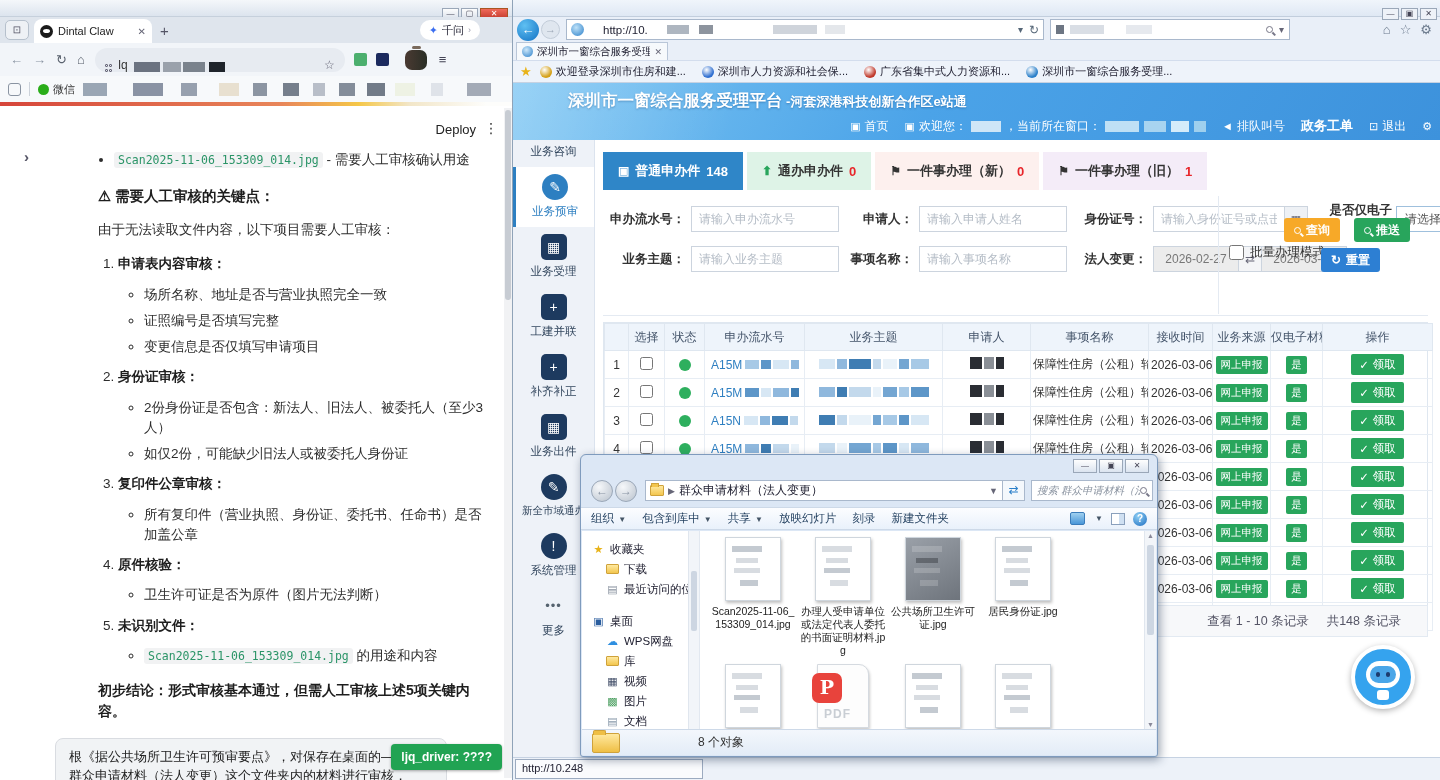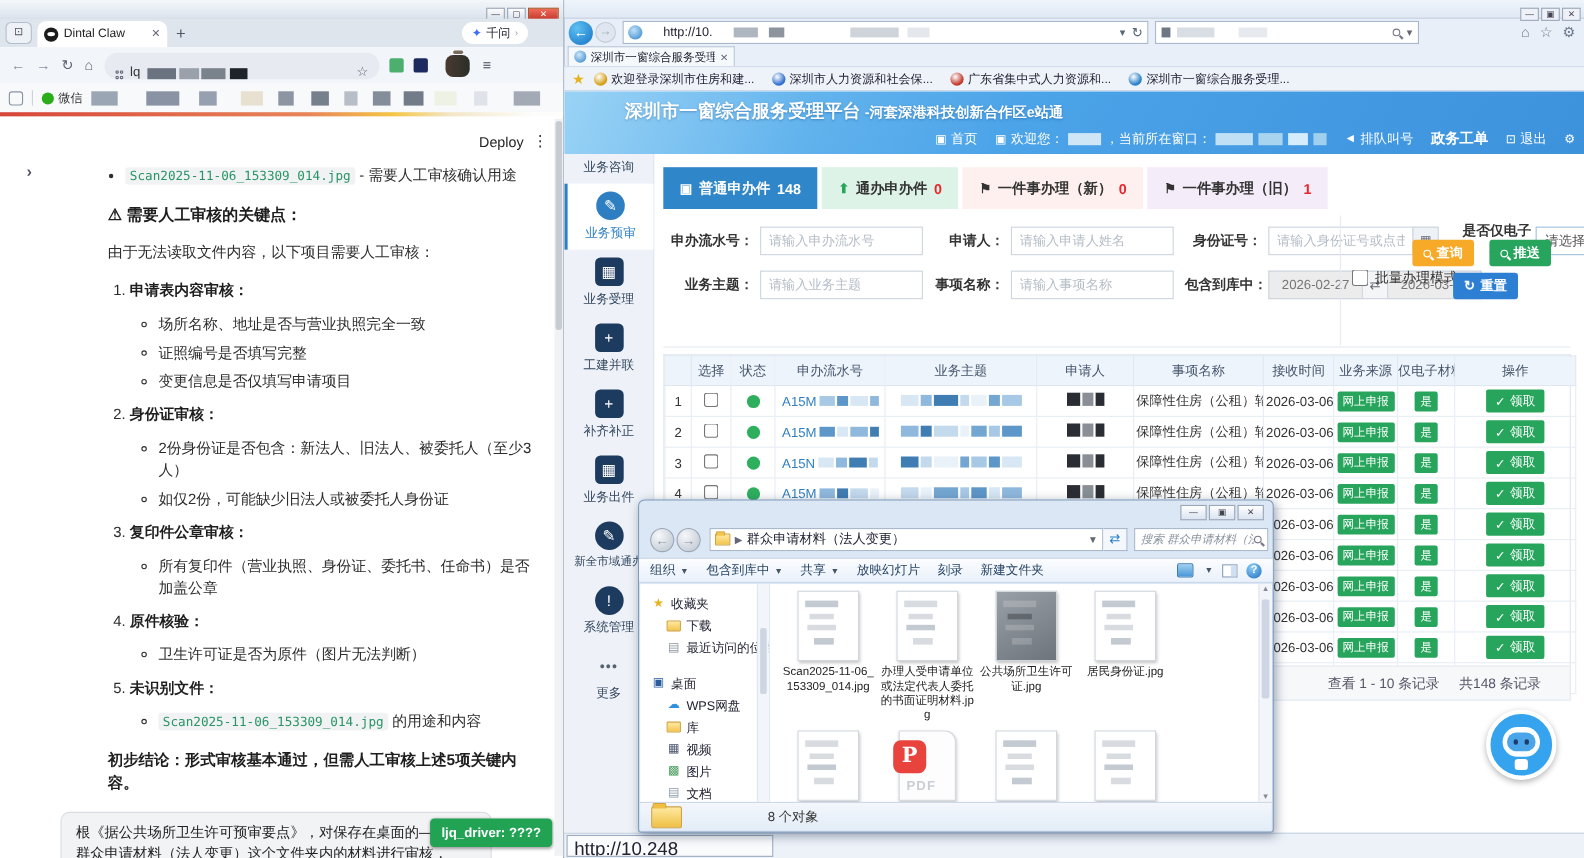--- a/index.html
+++ b/index.html
@@ -150,21 +150,21 @@
   table.grid { width:100%; border-collapse:collapse; table-layout:fixed; }
   table.grid th { background:#eef4fb; border:1px solid #dfe7f0; height:27px; font-size:12px; color:#44546a; font-weight:normal; white-space:nowrap; overflow:hidden; }
   table.grid td { border:1px solid #e7edf4; height:28px; font-size:12px; color:#333; text-align:center; white-space:nowrap; overflow:hidden; padding:0 2px; }
   .dot-green { display:inline-block; width:12px; height:12px; border-radius:50%; background:#2eaf5e; vertical-align:middle; }
   .serial { color:#2e7fc1; display:flex; align-items:center; gap:3px; padding-left:4px; }
   .badge-g { display:inline-block; background:#28a55c; color:#fff; font-size:10.5px; padding:2px 5px; border-radius:2px; }
   .act-btn { display:inline-flex; align-items:center; gap:4px; background:#28a55c; color:#fff; font-size:11.5px; padding:3px 8px; border-radius:2px; border:none; cursor:pointer; }
   .pm-pagination { position:absolute; left:8px; right:12px; top:465px; height:32px; background:#f7f8fa; border:1px solid #e3eaf2; display:flex; align-items:center; justify-content:flex-end; gap:18px; padding-right:26px; font-size:12.5px; color:#556; }
 
   .ie-status { position:absolute; left:0; bottom:0; right:0; height:23px; background:#edf2f9; border-top:1px solid #c6d2e2; }
-  .url-tip { position:absolute; left:2px; bottom:1px; width:188px; height:20px; background:#fafbfd; border:1px solid #9cabc0; font-size:17px; color:#223; padding:2px 6px; white-space:nowrap; overflow:hidden; }
+  .url-tip { position:absolute; left:2px; bottom:1px; width:188px; height:20px; background:#fafbfd; border:1px solid #9cabc0; font-size:11px; color:#223; padding:2px 6px; white-space:nowrap; overflow:hidden; }
 
   
   #explorer { position:absolute; left:67px; top:454px; width:578px; height:303px; background:#dce7f5; border:1px solid #7f9bbd; border-radius:6px 6px 3px 3px; box-shadow:2px 3px 10px rgba(30,50,80,.45); z-index:6; }
   .ex-controls { position:absolute; right:8px; top:4px; display:flex; }
   .ex-controls .winbtn { width:24px; height:14px; font-size:8px; line-height:12px; background:linear-gradient(#fefefe,#dbe4f0); }
   .ex-addr { position:absolute; left:0; top:22px; right:0; height:27px; display:flex; align-items:center; }
   .orb { width:22px; height:22px; border-radius:50%; background:radial-gradient(circle at 35% 30%,#f6f8fa,#b9c2cd); border:1px solid #9aa7b8; color:#8a95a4; text-align:center; line-height:20px; font-size:12px; flex:none; }
   .orb + .orb { margin-left:2px; }
   .ex-bread { margin-left:8px; width:358px; height:21px; background:#fff; border:1px solid #a9b8cc; display:flex; align-items:center; padding:0 4px; gap:4px; }
   .mini-folder { width:14px; height:11px; background:linear-gradient(#ffe9a0,#f3c64e); border:1px solid #cfa23a; border-radius:1px; position:relative; flex:none; }
@@ -526,21 +526,21 @@
           <div class="f-row">
             <span class="f-group">
                 <span class="f-label">业务主题：</span>
                 <input class="f-input" placeholder="请输入业务主题" style="">
               </span>
             <span class="f-group">
                 <span class="f-label" style="width:70px">事项名称：</span>
                 <input class="f-input" placeholder="请输入事项名称" style="">
               </span>
             <span class="f-group">
-                <span class="f-label" style="width:76px">包含到库中：</span>
+                <span class="f-label" style="width:76px">法人变更：</span>
                 <input class="date-in" value="2026-02-27" style="">
                 <span class="date-sw">⇄</span>
                 <input class="date-in" value="2026-03-06" style="">
               </span>
           </div>
           <div class="pm-actions">
             <span class="batch">
                 <input type="checkbox" style="">
                 <span>批量办理模式</span>
               </span>

